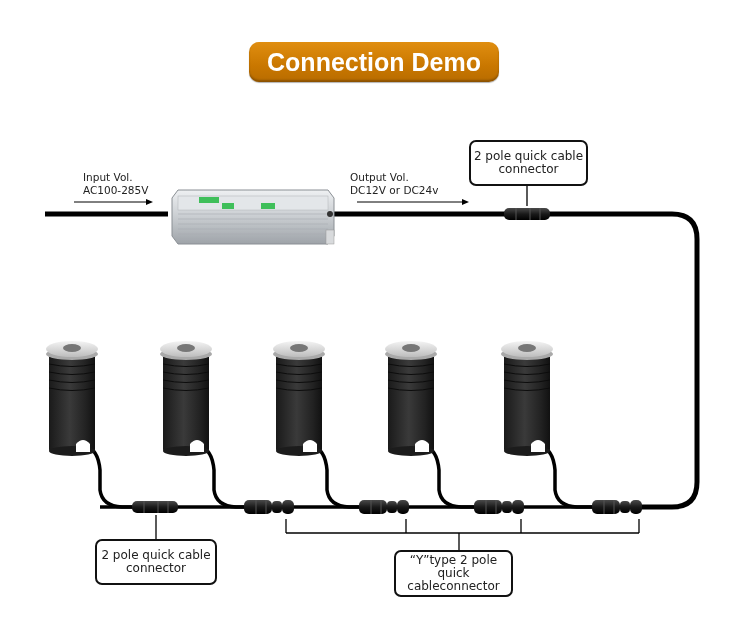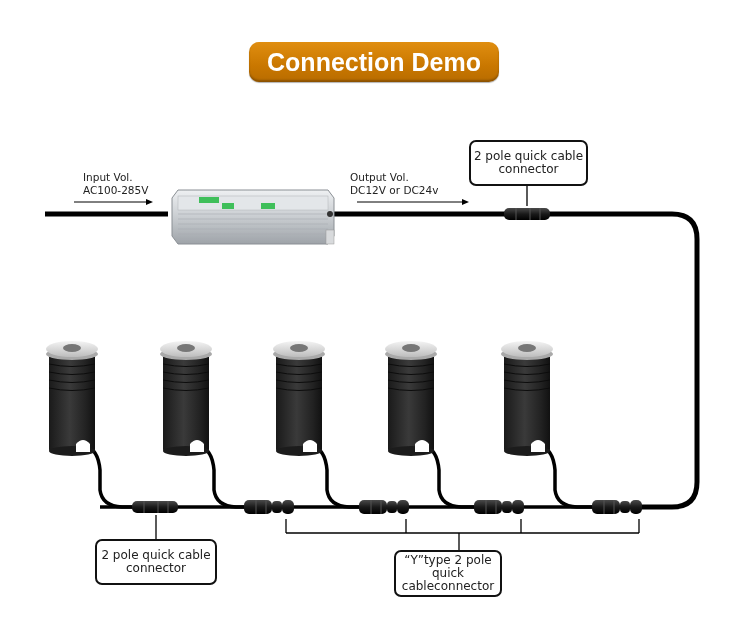--- a/index.html
+++ b/index.html
@@ -223,17 +223,17 @@
   <div class="callout" style="left:469px;top:140px;width:119px;height:46px;">
     <div>2 pole quick cable</div>
     <div>connector</div>
   </div>
 
   <div class="callout" style="left:95px;top:539px;width:122px;height:46px;">
     <div>2 pole quick cable</div>
     <div>connector</div>
   </div>
 
-  <div class="callout" style="left:394px;top:550px;width:108px;height:47px;">
+  <div class="callout" style="left:394px;top:550px;width:119px;height:47px;">
     <div>“Y”type 2 pole quick</div>
     <div>cableconnector</div>
   </div>
 </div>
 
 </body></html>

